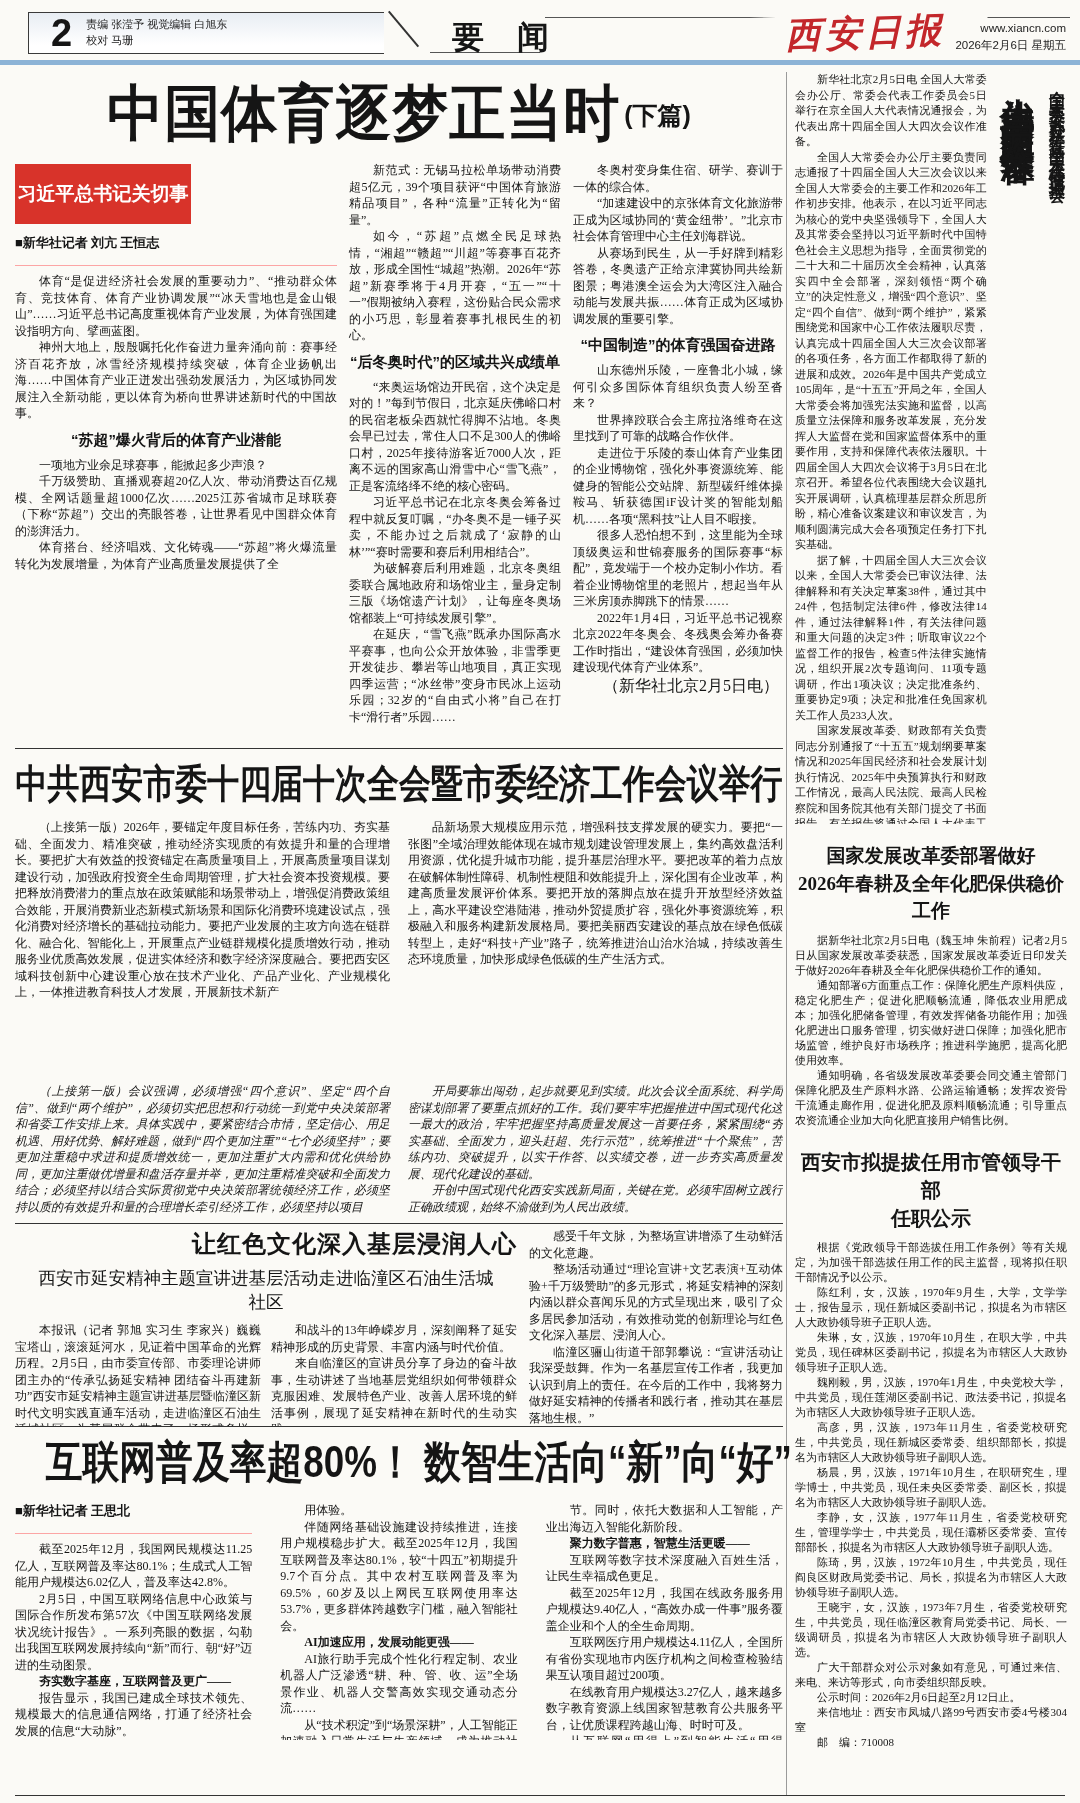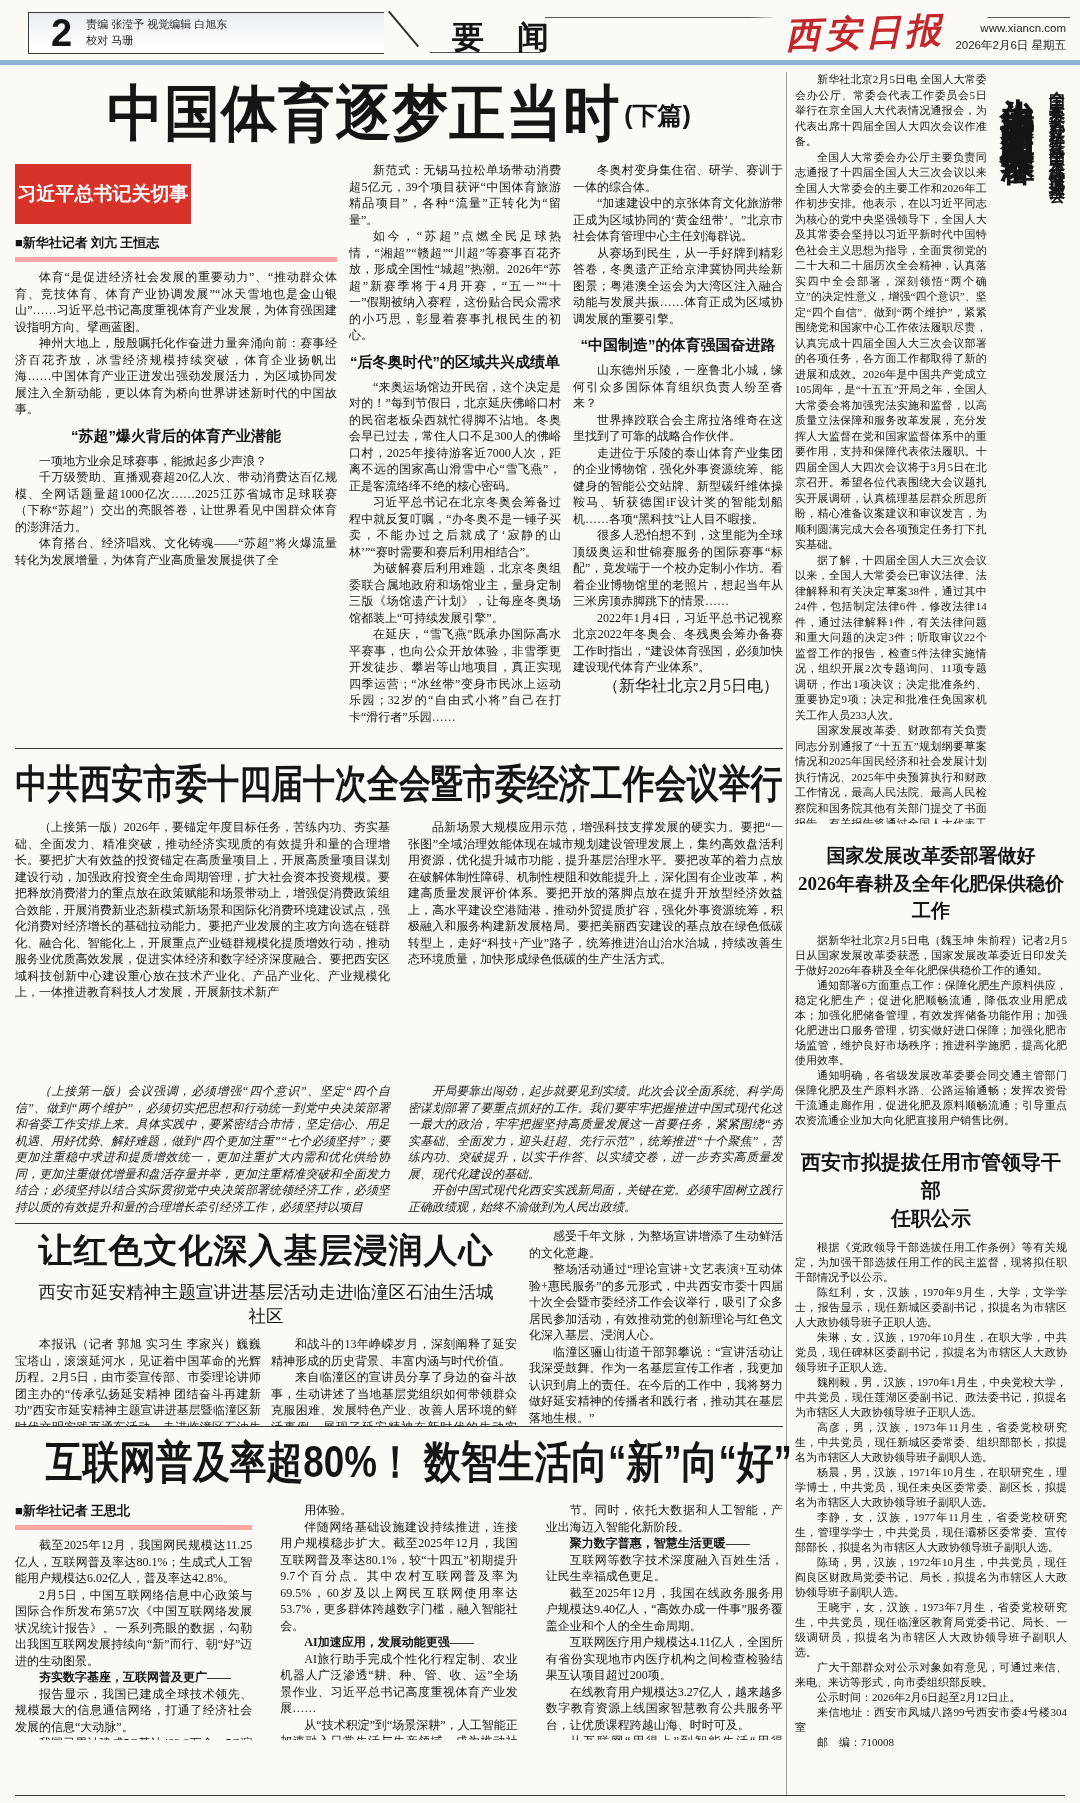--- a/index.html
+++ b/index.html
@@ -45,21 +45,21 @@
   
   .lead-headline { height:86px; display:flex; align-items:center; justify-content:center; white-space:nowrap; }
   .lead-headline .t { font-family:"Liberation Sans","DejaVu Sans",sans-serif; font-weight:900; font-size:56px; letter-spacing:1px; transform:scale(1,1.08); }
   .lead-headline .s { font-family:"Liberation Sans",sans-serif; font-weight:bold; font-size:25px; margin-left:4px; }
   .lead-body { display:flex; gap:12px; height:578px; overflow:hidden; margin-top:4px; }
   .lead-c1 { width:322px; }
   .lead-c2 { width:212px; }
   .lead-c3 { flex:1; }
   .kickerbox { width:176px; height:60px; background:#d8332a; color:#fff; display:flex; align-items:center; justify-content:center;
                font-family:"Liberation Sans",sans-serif; font-weight:bold; font-size:19px; margin:2px 0 10px; }
-  .byline { font-weight:bold; font-size:13px; padding-bottom:5px; border-bottom:5px solid #fca5a5; margin-bottom:7px; }
+  .byline { font-weight:bold; font-size:13px; padding-bottom:13px; border-bottom:1px solid #fca5a5; margin-bottom:7px; }
   
   .npc { display:flex; height:752px; overflow:hidden; }
   .npc-body { flex:1; overflow:hidden; }
   .npc-body p { font-size:11px; line-height:15.5px; text-align:justify; text-indent:2em; }
   .vtitle { writing-mode:vertical-rl; font-family:"Liberation Sans",sans-serif; font-weight:900; font-size:33px; line-height:1.25;
             letter-spacing:3px; margin-left:10px; transform:scale(1.05,1); }
   .vkicker { writing-mode:vertical-rl; font-size:16px; font-weight:bold; letter-spacing:4px; margin-left:8px; padding-top:6px; }
   .rt-article .paras p { font-size:11px; line-height:15px; }
   .fert { margin-top:18px; }
   .fert-title { font-family:"Liberation Serif",serif; font-weight:bold; font-size:19px; text-align:center; line-height:1.45; margin-bottom:8px; }
@@ -69,21 +69,21 @@
   .plenary-title { height:70px; display:flex; align-items:center; justify-content:center; }
   .plenary-title span { font-family:"Liberation Sans",sans-serif; font-weight:900; font-size:34px; white-space:nowrap; transform:scale(0.94,1.15); }
   .twocol { display:flex; gap:18px; overflow:hidden; }
   .twocol .col { flex:1; }
   .block1 { height:258px; }
   .block2 { height:132px; margin-top:6px; }
   .block2 p { font-style:italic; }
   
   .culture { display:flex; height:202px; overflow:hidden; padding-top:4px; }
   .cul-left { width:502px; }
-  .cul-title { font-family:"Liberation Sans",sans-serif; font-weight:900; font-size:34px; text-align:center; letter-spacing:1px; }
+  .cul-title { font-family:"Liberation Sans",sans-serif; font-weight:900; font-size:24px; text-align:right; letter-spacing:1px; }
   .cul-sub { font-family:"Liberation Sans",sans-serif; font-size:17.5px; text-align:center; margin:6px 16px 8px; }
   .cul-cols { display:flex; gap:10px; height:112px; overflow:hidden; }
   .cul-cols .col { flex:1; }
   .cul-c3 { flex:1; margin-left:12px; overflow:hidden; }
   
   .net { padding-top:8px; }
   .net-title { text-align:center; white-space:nowrap; font-family:"Liberation Sans",sans-serif; font-weight:900; font-size:40px; transform:scale(0.92,1.1); margin-bottom:12px; }
   .net-cols { display:flex; gap:28px; height:238px; overflow:hidden; }
   .net-cols .col { flex:1; }
 </style>
@@ -200,21 +200,21 @@
               <p>本报讯（记者 郭旭 实习生 李家兴）巍巍宝塔山，滚滚延河水，见证着中国革命的光辉历程。2月5日，由市委宣传部、市委理论讲师团主办的“传承弘扬延安精神 团结奋斗再建新功”西安市延安精神主题宣讲进基层暨临潼区新时代文明实践直通车活动，走进临潼区石油生活城社区，为基层群众带来了一场形式多样、内涵丰富的思想文化盛宴。</p>
             </div>
           <div class="col paras">
               <p>和战斗的13年峥嵘岁月，深刻阐释了延安精神形成的历史背景、丰富内涵与时代价值。</p>
               <p>来自临潼区的宣讲员分享了身边的奋斗故事，生动讲述了当地基层党组织如何带领群众克服困难、发展特色产业、改善人居环境的鲜活事例，展现了延安精神在新时代的生动实践。</p>
             </div>
         </div>
       </div>
       <div class="cul-c3 paras">
           <p>感受千年文脉，为整场宣讲增添了生动鲜活的文化意趣。</p>
-          <p>整场活动通过“理论宣讲+文艺表演+互动体验+惠民服务”的多元形式，中共西安市委十四届十次全会暨市委经济工作会议举行，吸引了众多居民参加活动，有效推动党的创新理论与红色文化深入基层、浸润人心。</p>
+          <p>整场活动通过“理论宣讲+文艺表演+互动体验+千万级赞助”的多元形式，将延安精神的深刻内涵以群众喜闻乐见的方式呈现出来，吸引了众多居民参加活动，有效推动党的创新理论与红色文化深入基层、浸润人心。</p>
           <p>临潼区骊山街道干部郭攀说：“宣讲活动让我深受鼓舞。作为一名基层宣传工作者，我更加认识到肩上的责任。在今后的工作中，我将努力做好延安精神的传播者和践行者，推动其在基层落地生根。”</p>
         </div>
     </div>
 
     <div class="hrule"></div>
 
     <div class="net">
       <div class="net-title">互联网普及率超80%！ 数智生活向“新”向“好”</div>
       <div class="net-cols">
         <div class="col">
@@ -224,21 +224,21 @@
               <p>2月5日，中国互联网络信息中心政策与国际合作所发布第57次《中国互联网络发展状况统计报告》。一系列亮眼的数据，勾勒出我国互联网发展持续向“新”而行、朝“好”迈进的生动图景。</p>
               <p class="b">夯实数字基座，互联网普及更广——</p>
               <p>报告显示，我国已建成全球技术领先、规模最大的信息通信网络，打通了经济社会发展的信息“大动脉”。</p>
               <p>我国已累计建成5G基站483.8万个，5G演进网络覆盖超330个城市，有力支撑各类网络服务的渗透；全国三分之二的地级市达到千兆城市标准，并已在部分城市开展万兆光网试点建设；开展“信号升格”专项行动，完成超过24万个重点场所移动网络的深度覆盖，持续改善网民使</p>
             </div>
         </div>
         <div class="col paras">
             <p>用体验。</p>
             <p>伴随网络基础设施建设持续推进，连接用户规模稳步扩大。截至2025年12月，我国互联网普及率达80.1%，较“十四五”初期提升9.7个百分点。其中农村互联网普及率为69.5%，60岁及以上网民互联网使用率达53.7%，更多群体跨越数字门槛，融入智能社会。</p>
             <p class="b">AI加速应用，发展动能更强——</p>
-            <p>AI旅行助手完成个性化行程定制、农业机器人广泛渗透“耕、种、管、收、运”全场景作业、习近平总书记高度重视体育产业发展……</p>
+            <p>AI旅行助手完成个性化行程定制、农业机器人广泛渗透“耕、种、管、收、运”全场景作业、机器人交警高效实现交通动态分流……</p>
             <p>从“技术积淀”到“场景深耕”，人工智能正加速融入日常生活与生产领域，成为推动社会数字化、智能化转型的重要引擎。</p>
             <p>报告显示，截至2025年12月，我国生成式人工智能用户规模达6.02亿人，较2024年底增长141.7%。</p>
           </div>
         <div class="col">
           <div class="paras">
               <p>节。同时，依托大数据和人工智能，产业出海迈入智能化新阶段。</p>
               <p class="b">聚力数字普惠，智慧生活更暖——</p>
               <p>互联网等数字技术深度融入百姓生活，让民生幸福成色更足。</p>
               <p>截至2025年12月，我国在线政务服务用户规模达9.40亿人，“高效办成一件事”服务覆盖企业和个人的全生命周期。</p>
               <p>互联网医疗用户规模达4.11亿人，全国所有省份实现地市内医疗机构之间检查检验结果互认项目超过200项。</p>

